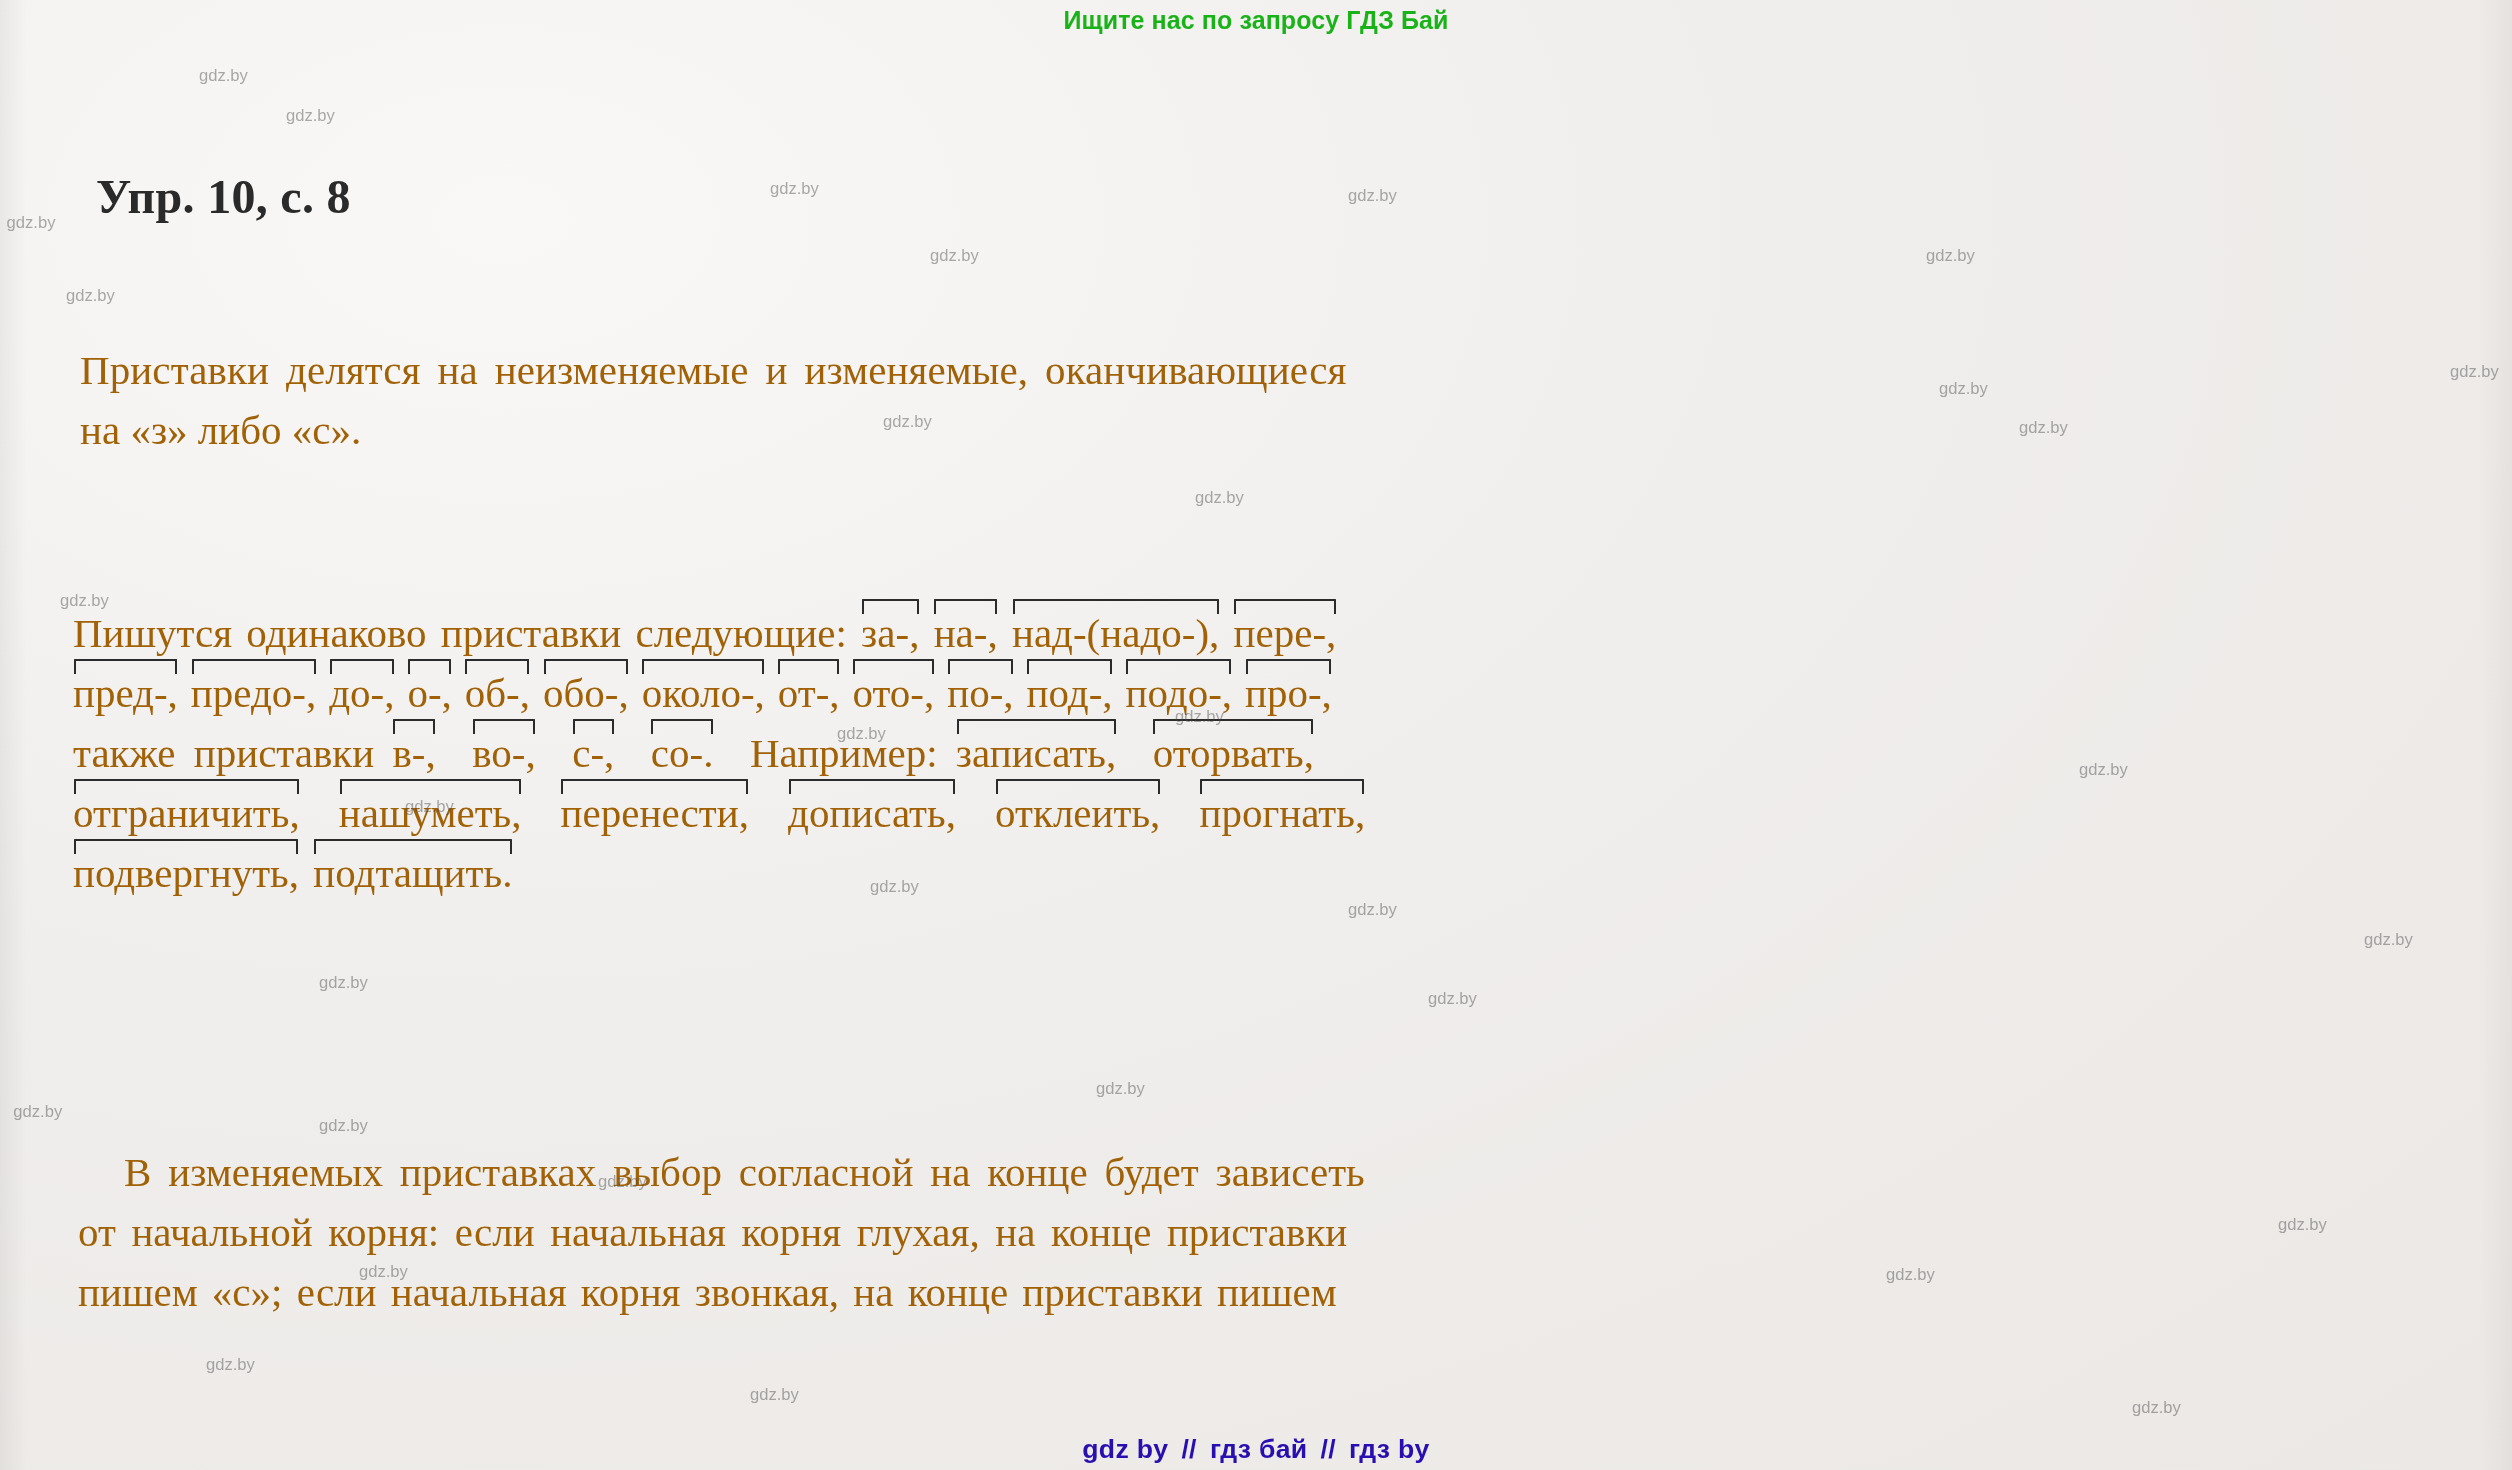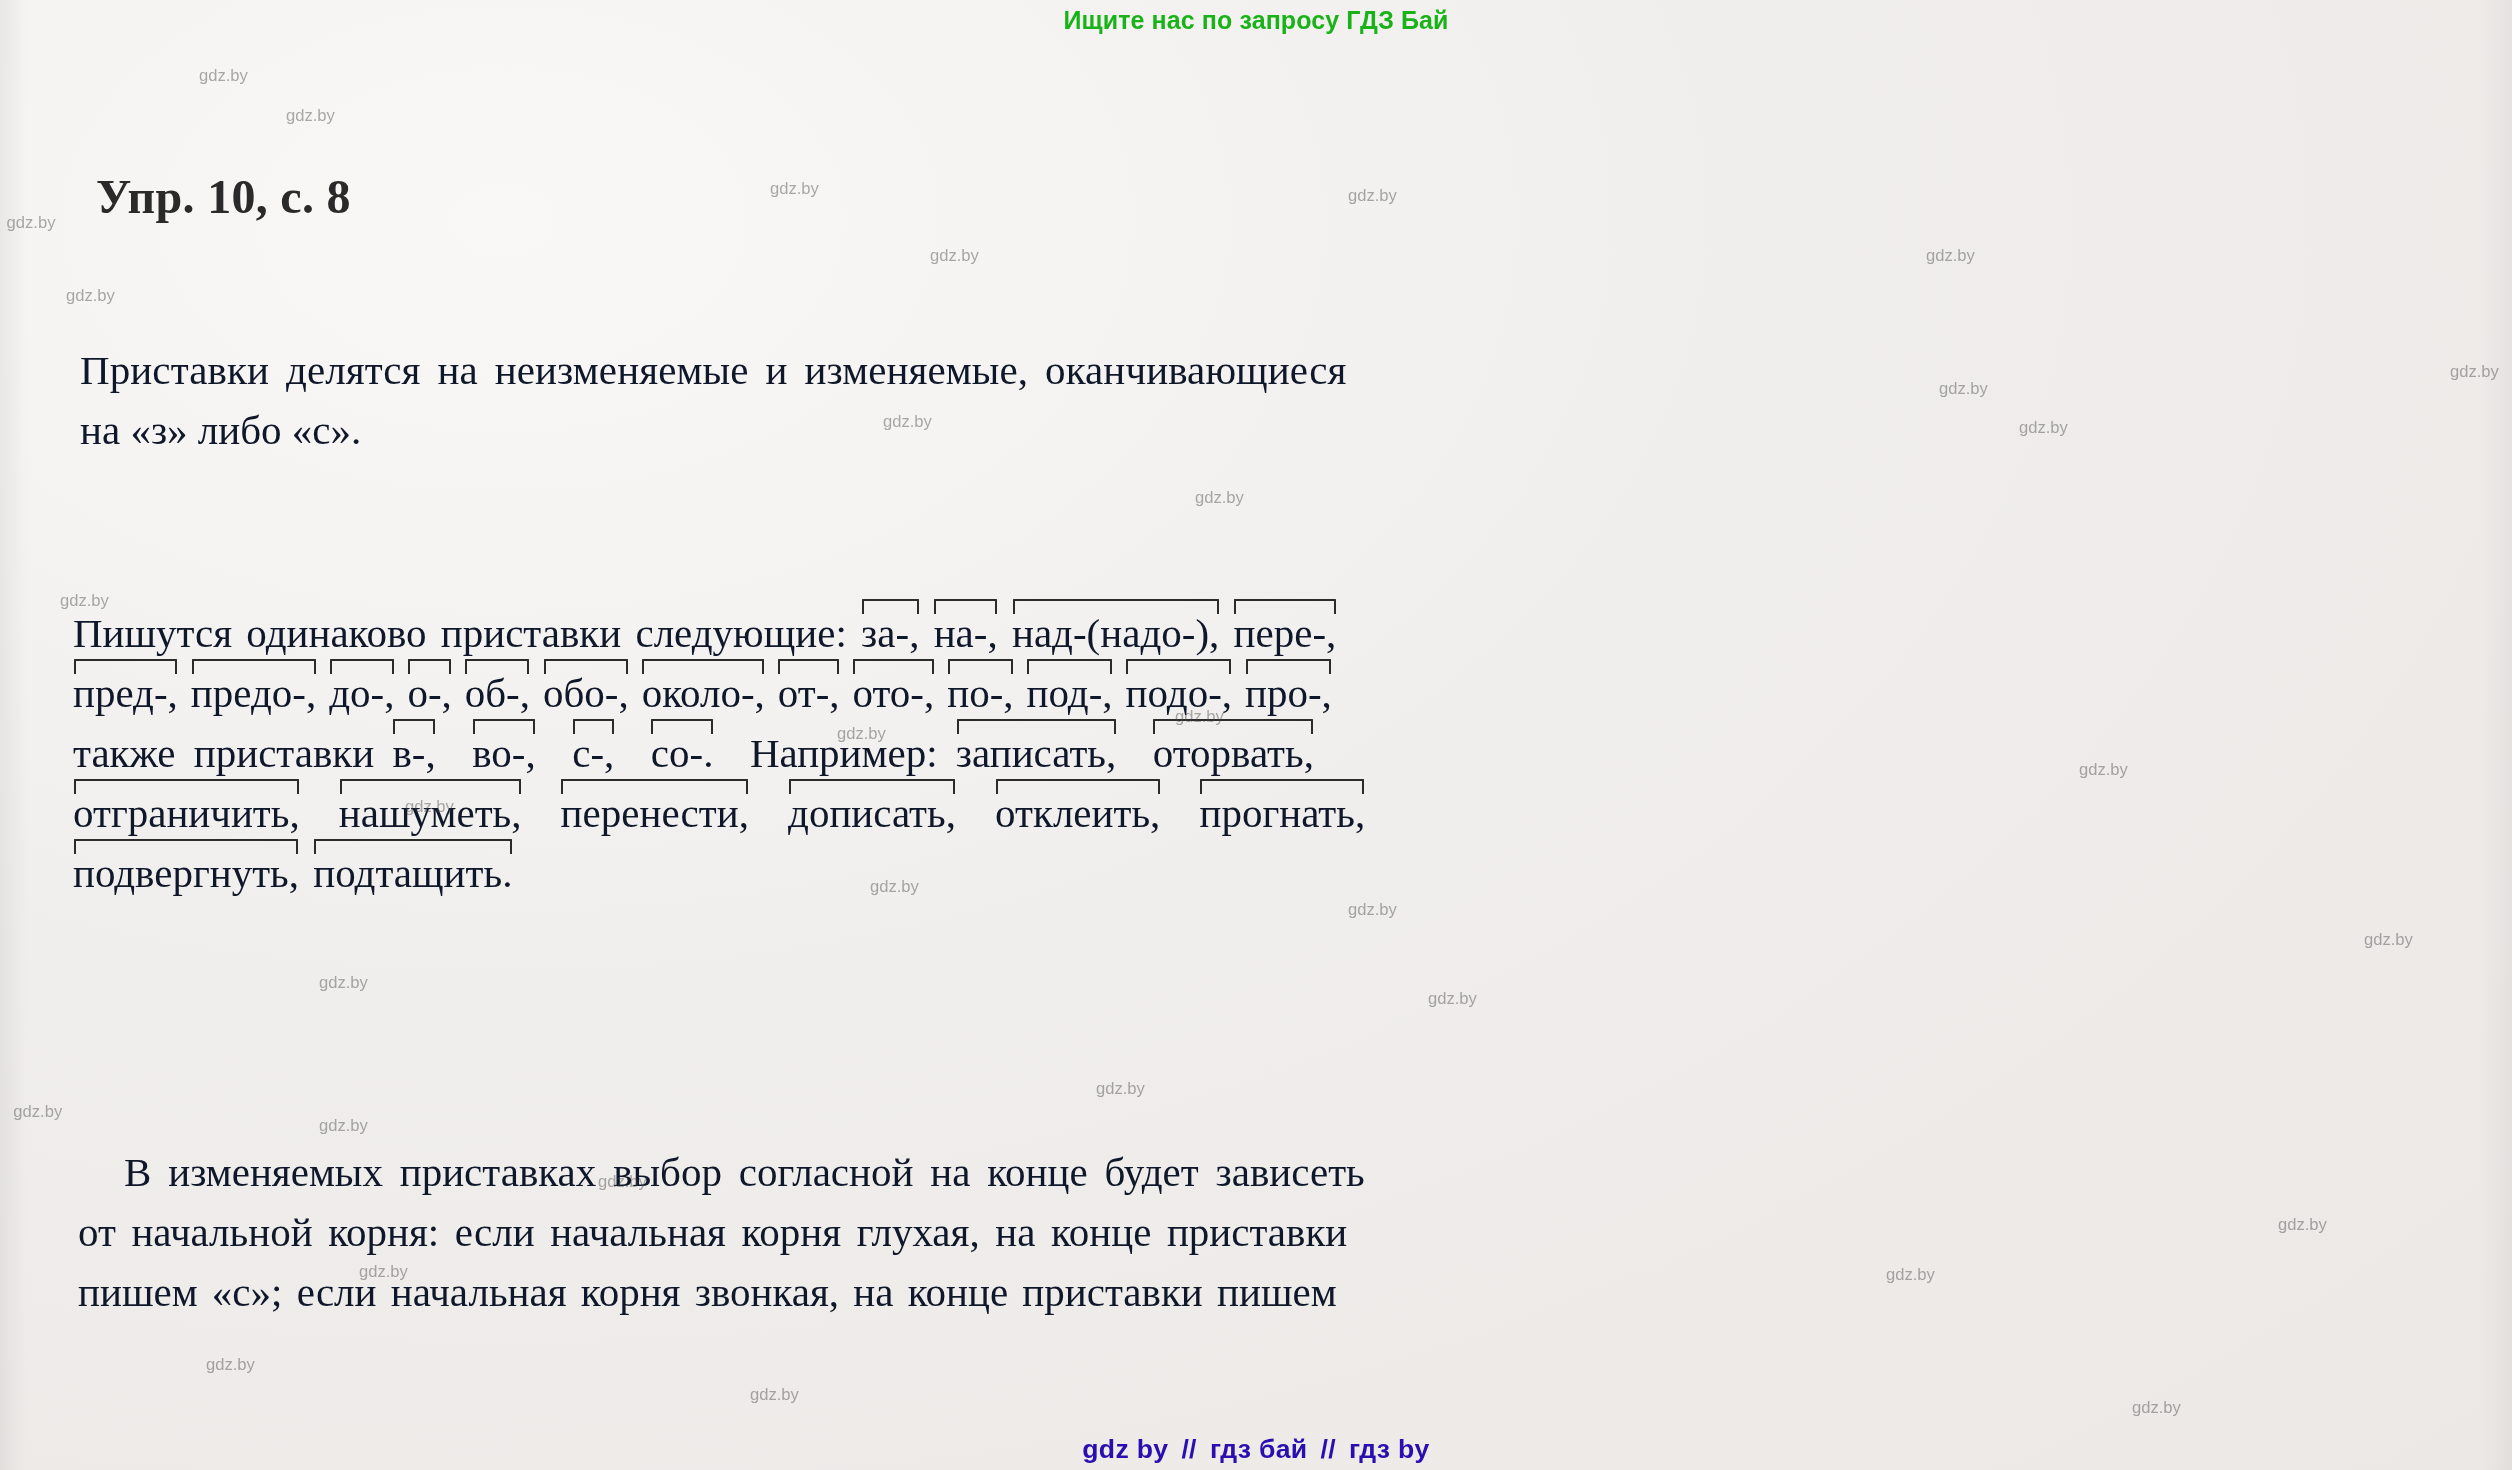--- a/index.html
+++ b/index.html
@@ -83,21 +83,21 @@
     top: 169px;
     font-size: 48px;
     font-weight: 700;
     color: #2a2a2a;
     letter-spacing: 0.3px;
     white-space: nowrap;
   }
 
   .para {
     position: absolute;
-    color: #0f172a;
+    color: #a16207;
     font-size: 41px;
     line-height: 60px;
   }
 
   .para .line {
     white-space: nowrap;
     display: block;
   }
 
   #p1 { left: 80px; top: 340px; width: 2364px; }

